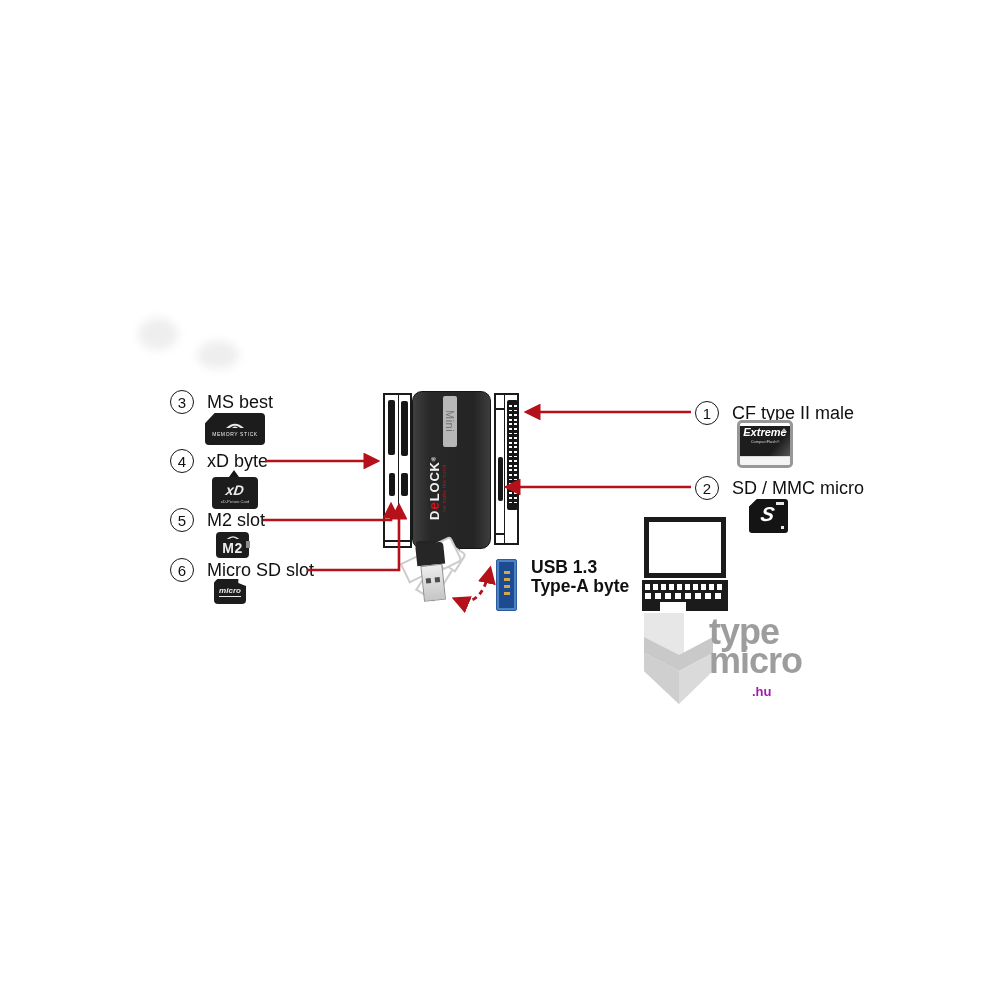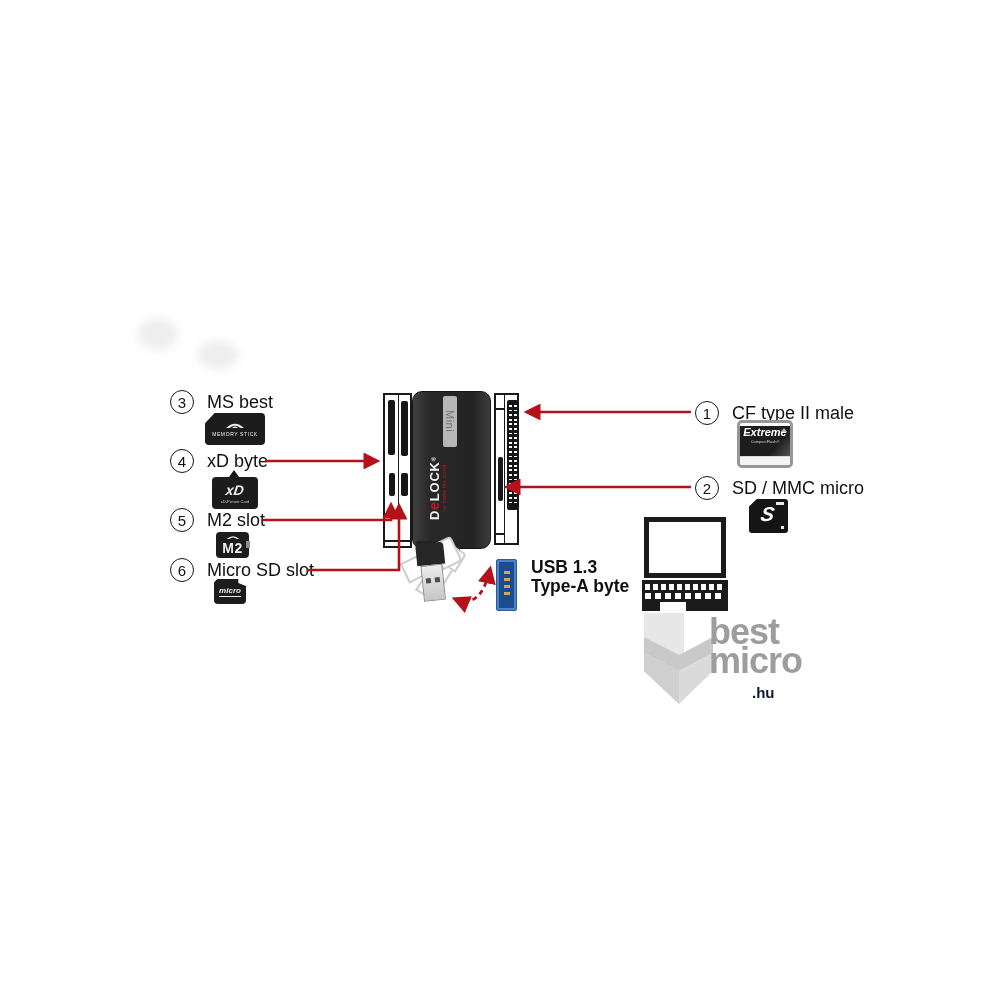--- a/index.html
+++ b/index.html
@@ -89,21 +89,21 @@
   
   .lap-screen{position:absolute;left:644px;top:517px;width:82px;height:61px;border:5px solid #1b1b1b;
               background:#fff;box-sizing:border-box;}
   .lap-kb{position:absolute;left:642px;top:580px;width:86px;height:31px;background:#1b1b1b;}
   .kr{margin:4px 3px 0;height:6px;background:repeating-linear-gradient(90deg,#fff 0 5px,#1b1b1b 5px 8px);}
   .kr2{margin-top:3px;background:repeating-linear-gradient(90deg,#fff 0 6px,#1b1b1b 6px 10px);}
   .kspace{margin:3px 0 0 18px;width:26px;height:10px;background:#fff;}
 
   
   .wm-text{position:absolute;font-weight:800;color:#9d9d9d;letter-spacing:-1px;font-size:36px;line-height:30px;}
-  .wm-hu{position:absolute;font-weight:bold;color:#0f172a;font-size:15px;letter-spacing:0;}
+  .wm-hu{position:absolute;font-weight:bold;color:#a21caf;font-size:13px;letter-spacing:0;}
 
   .overlay{position:absolute;left:0;top:0;pointer-events:none;}
 </style>
 </head>
 <body>
 
 <div class="canvas">
 
   <div class="smudge" style="left:138px;top:318px;width:40px;height:32px;"></div>
   <div class="smudge" style="left:197px;top:341px;width:42px;height:28px;"></div>
@@ -245,21 +245,21 @@
     <div class="kr kr2"></div>
     <div class="kspace"></div>
   </div>
 
   <svg class="overlay" width="1000" height="1000">
     <polygon points="644,613 684,613 684,657 644,642" fill="#e7e7e7"></polygon>
     <polygon points="644,637 679,655 713,637 713,653 679,671 644,653" fill="#c9c9c9"></polygon>
     <polygon points="644,653 679,671 713,653 713,671 679,704 644,671" fill="#dadada"></polygon>
     <polygon points="644,653 679,671 679,704 644,671" fill="#cfcfcf"></polygon>
   </svg>
-  <div class="wm-text" style="left:709px;top:617px;">best</div>
+  <div class="wm-text" style="left:709px;top:617px;">type</div>
   <div class="wm-text" style="left:709px;top:646px;">micro</div>
   <div class="wm-hu" style="left:752px;top:684px;">.hu</div>
 
   <svg class="overlay" width="1000" height="1000">
     <defs>
       <marker id="ah" viewBox="0 0 10 10" refX="8" refY="5" markerWidth="6.5" markerHeight="6.5" orient="auto-start-reverse">
         <path d="M0,0 L10,5 L0,10 z" fill="#b5111b"></path>
       </marker>
     </defs>
     <line x1="265" y1="461" x2="377" y2="461" stroke="#b5111b" stroke-width="2.6" marker-end="url(#ah)"></line>

